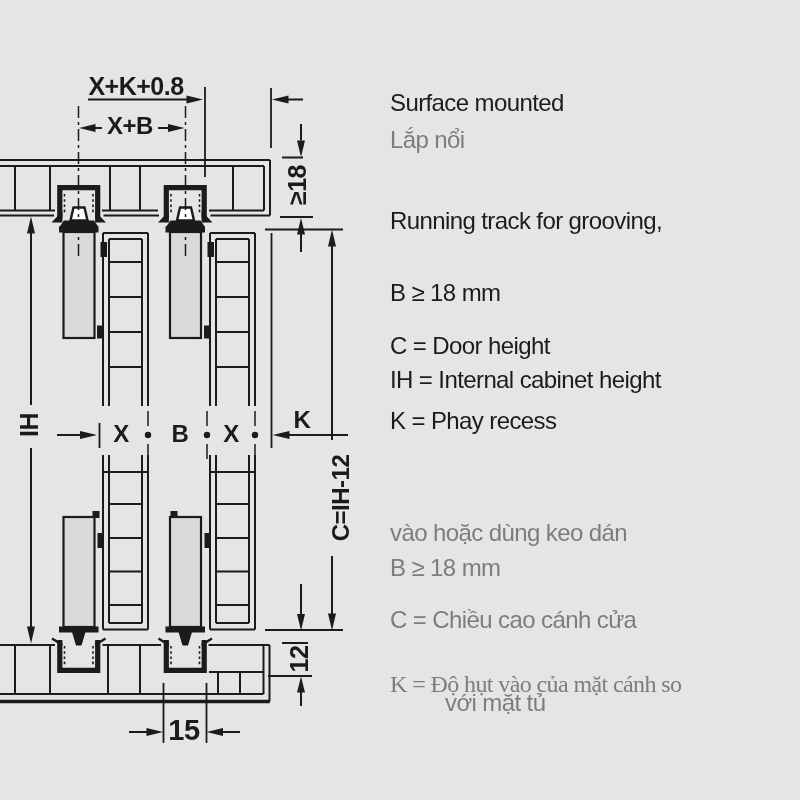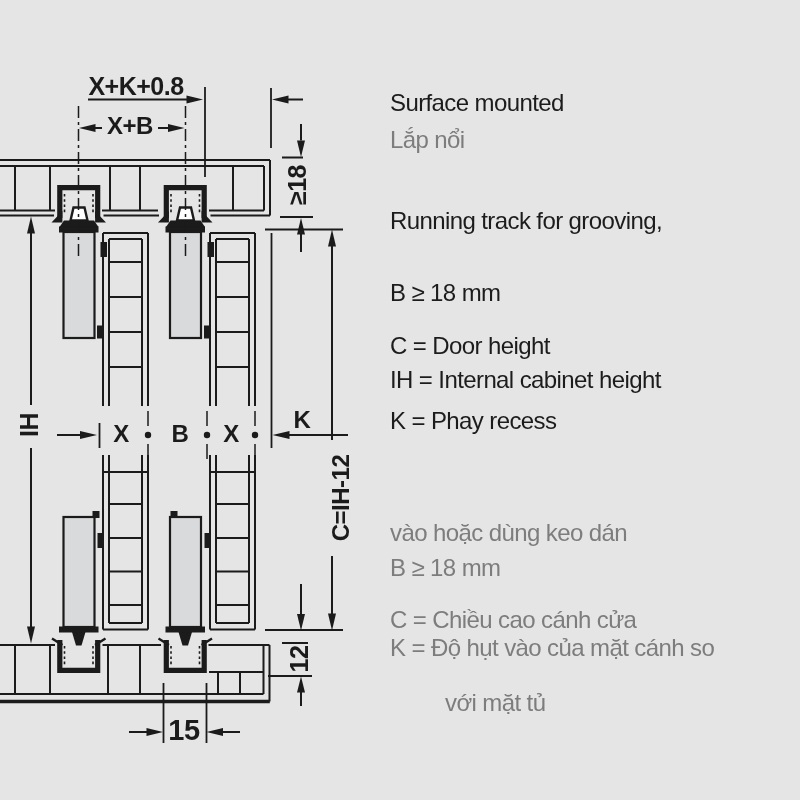--- a/index.html
+++ b/index.html
@@ -166,16 +166,16 @@
 
   <div class="txt" style="top:205px;">Running track for grooving,</div>
   <div class="txt" style="top:277px;">B ≥ 18 mm</div>
   <div class="txt" style="top:330px;">C = Door height</div>
   <div class="txt" style="top:364px;">IH = Internal cabinet height</div>
   <div class="txt" style="top:405px;">K = Phay recess</div>
 
   <div class="txt muted" style="top:517px;">vào hoặc dùng keo dán</div>
   <div class="txt muted" style="top:552px;">B ≥ 18 mm</div>
   <div class="txt muted" style="top:604px;">C = Chiều cao cánh cửa</div>
-  <div class="txt muted" style="top:632px;">K = Độ hụt vào của mặt cánh so</div>
+  <div class="txt muted" style="top:668px;font-family:Liberation Serif, serif;">K = Độ hụt vào của mặt cánh so</div>
   <div class="txt muted" style="top:687px;left:445px;">với mặt tủ</div>
 
 </div>
 
 </body></html>

